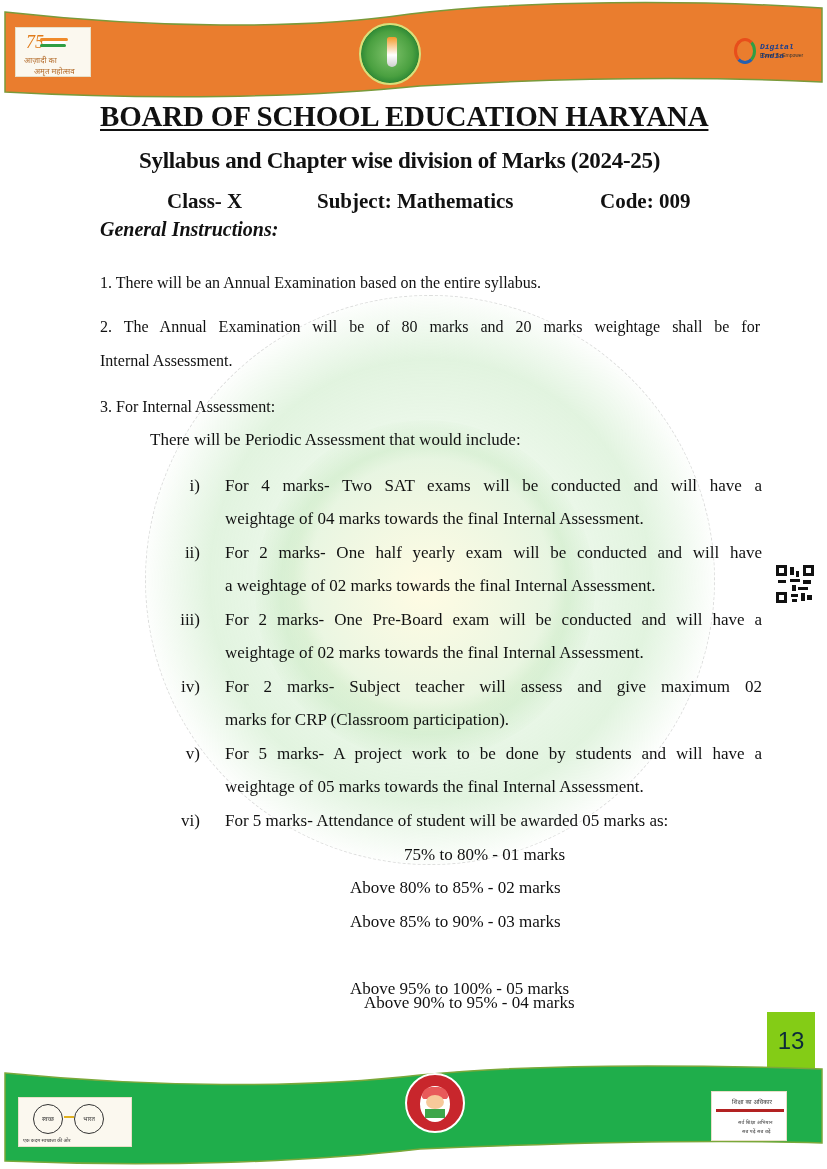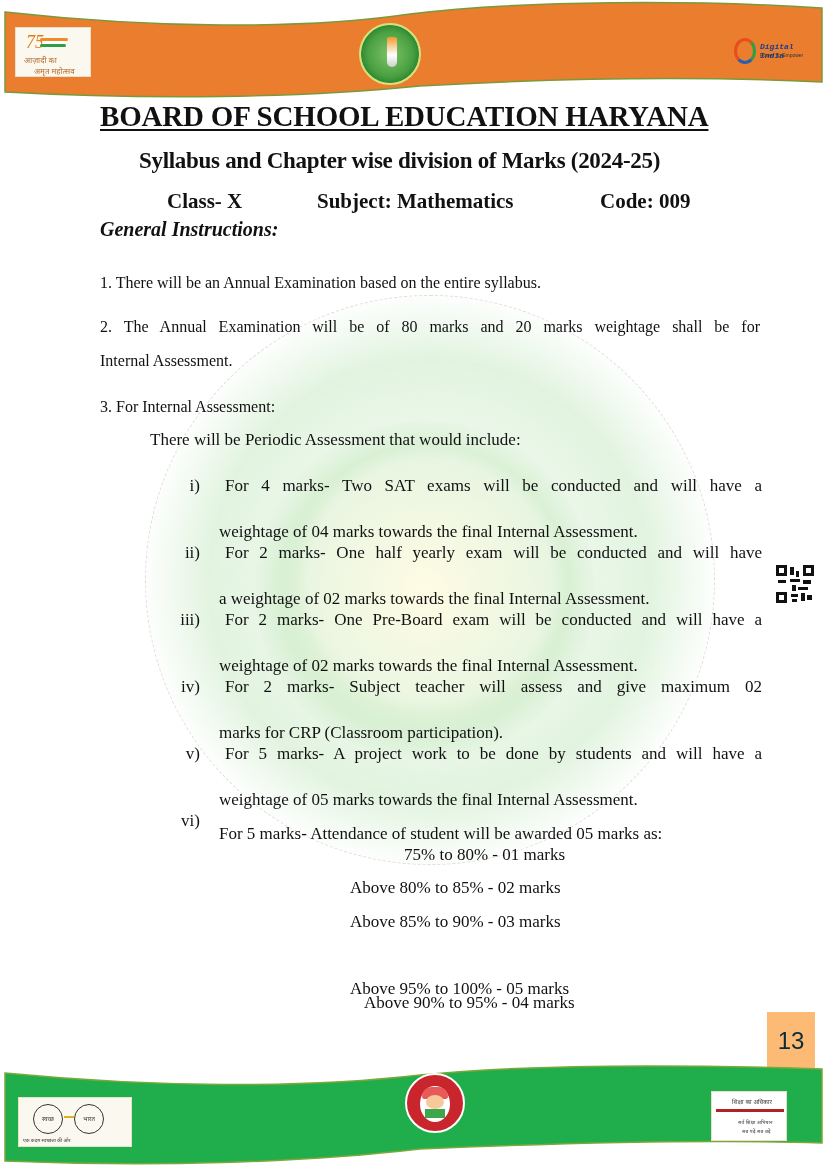--- a/index.html
+++ b/index.html
@@ -48,28 +48,28 @@
     .para { position: absolute; left: 100px; font-size: 16px; white-space: nowrap; }
     .p1 { top: 274px; }
     .p2a { top: 318px; width: 660px; text-align: justify; text-align-last: justify; }
     .p2b { top: 352px; }
     .p3 { top: 398px; }
     .p3-intro { position: absolute; left: 150px; top: 430px; font-size: 17px; white-space: nowrap; }
 
     .item { position: absolute; left: 160px; width: 602px; font-size: 17px; }
     .item .num { position: absolute; left: 0; width: 40px; text-align: right; }
     .item .l1 { position: absolute; left: 65px; width: 537px; text-align: justify; text-align-last: justify; white-space: nowrap; }
-    .item .l2 { position: absolute; left: 59px; top: 33px; white-space: nowrap; margin-top: 13px; }
+    .item .l2 { position: absolute; left: 65px; top: 33px; white-space: nowrap; }
 
     .att { position: absolute; font-size: 17px; white-space: nowrap; }
     .qr-wrap { position: absolute; left: 776px; top: 565px; width: 38px; height: 38px; background: #fff; }
     .qr-wrap .f { position: absolute; width: 11px; height: 11px; border: 3px solid #111; }
     .qr-wrap .cell { position: absolute; background: #111; }
 
-    .page-num { position: absolute; left: 767px; top: 1012px; width: 48px; height: 58px; background: #fdba74; color: #0c2a3a; font-family: "Liberation Sans", sans-serif; font-size: 24px; display: flex; align-items: center; justify-content: center; }
+    .page-num { position: absolute; left: 767px; top: 1012px; width: 48px; height: 58px; background: #84cc16; color: #0c2a3a; font-family: "Liberation Sans", sans-serif; font-size: 24px; display: flex; align-items: center; justify-content: center; }
 
     .swachh-logo { left: 18px; top: 1097px; width: 114px; height: 50px; }
     .swachh-logo .glass { position: absolute; top: 6px; width: 30px; height: 30px; border: 1.5px solid #333; border-radius: 50%; font-size: 6px; display: flex; align-items: center; justify-content: center; color: #333; }
     .swachh-logo .bridge { position: absolute; left: 45px; top: 18px; width: 10px; height: 2px; background: #e0b020; }
     .swachh-logo .cap { position: absolute; left: 4px; top: 39px; font-size: 5px; color: #333; white-space: nowrap; }
 
     .beti-logo { position: absolute; left: 405px; top: 1073px; width: 60px; height: 60px; border-radius: 50%; background: #c8262c; border: 2px solid #fff; }
     .beti-logo .face { position: absolute; left: 13px; top: 11px; width: 30px; height: 36px; border-radius: 50%; background: #fff; }
     .beti-logo .hair { position: absolute; left: 15px; top: 12px; width: 26px; height: 12px; border-radius: 13px 13px 4px 4px; background: #e85a5a; }
     .beti-logo .skin { position: absolute; left: 19px; top: 20px; width: 18px; height: 14px; border-radius: 50%; background: #f7c99a; }

